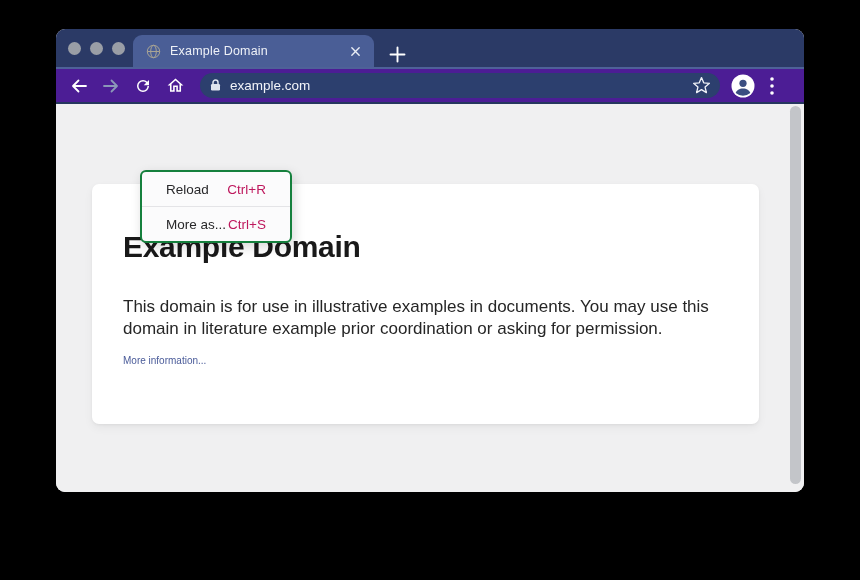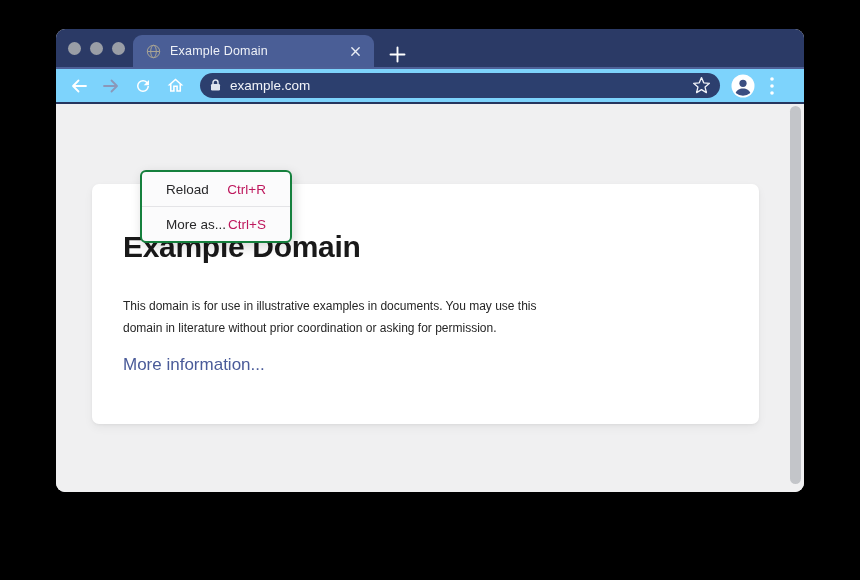--- a/index.html
+++ b/index.html
@@ -16,21 +16,21 @@
        border-radius:9px 9px 0 0;display:flex;align-items:center;
        padding:0 10px 0 13px;box-sizing:border-box;}
   .tab-title{margin-left:9px;font-size:12.5px;color:#eef1f7;letter-spacing:.2px;
              white-space:nowrap;overflow:hidden;}
   .tab-close{margin-left:auto;width:18px;height:18px;display:flex;align-items:center;
              justify-content:center;cursor:default;}
   .newtab{position:absolute;left:330px;top:14px;width:22px;height:22px;display:flex;
           align-items:center;justify-content:center;}
 
   
-  .toolbar{position:relative;height:37px;background:#7dd3fc;display:flex;align-items:center;
+  .toolbar{position:relative;height:37px;background:#4c1d95;display:flex;align-items:center;
            padding:0 25px 0 8px;box-sizing:border-box;
            box-shadow:inset 0 2px 0 #4e6198, inset 0 -2px 0 #26365f;}
   .tool-btn{width:30px;height:30px;margin-right:2px;flex:0 0 auto;display:flex;
             align-items:center;justify-content:center;}
   .address-bar{flex:1;min-width:0;height:25px;margin:0 10px 0 8px;background:#2c3f6e;
                border-radius:13px;display:flex;align-items:center;padding:0 8px 0 10px;}
   .url{margin-left:9px;font-size:13.5px;color:#f2f4f9;white-space:nowrap;}
   .ab-spacer{flex:1;}
   .star-btn{width:22px;height:22px;display:flex;align-items:center;justify-content:center;}
   .avatar-btn{width:26px;height:26px;margin-right:9px;flex:0 0 auto;display:flex;
@@ -40,23 +40,23 @@
 
   
   .content{position:relative;height:388px;background:#f0f0f1;}
   .scroll-thumb{position:absolute;top:2px;right:3px;width:11px;height:378px;
                 border-radius:6px;background:#c3c5c9;}
   .card{position:absolute;left:36px;top:80px;width:667px;height:240px;box-sizing:border-box;
         background:#fff;border-radius:7px;padding:46px 30px 0 31px;
         box-shadow:0 1px 3px rgba(0,0,0,.05),0 4px 10px rgba(0,0,0,.05);}
   .card h1{margin:0;font-size:30px;line-height:34px;font-weight:700;color:#191919;
            letter-spacing:-.3px;}
-  .para{margin-top:32px;font-size:12px;line-height:21.5px;color:#262626;}
+  .para{margin-top:32px;font-size:17px;line-height:21.5px;color:#262626;}
   .para span{display:block;}
-  .more-link{display:inline-block;margin-top:16px;font-size:17px;color:#4a5b99;
+  .more-link{display:inline-block;margin-top:16px;font-size:10px;color:#4a5b99;
              text-decoration:none;}
 
   
   .context-menu{position:absolute;left:63px;top:66px;width:152px;box-sizing:border-box;
                 background:#fbfbfc;border:2px solid #15803d;border-radius:6px;
                 box-shadow:2px 4px 12px rgba(0,0,0,.16);z-index:5;overflow:hidden;margin-left:21px;}
   .menu-item{height:34px;display:flex;align-items:center;justify-content:space-between;
              padding:0 24px;font-size:13.5px;}
   .menu-item .label{color:#28282a;}
   .menu-item .shortcut{color:#be185d;}
@@ -176,21 +176,21 @@
       <div class="menu-item">
         <span class="label">More as...</span>
         <span class="shortcut">Ctrl+S</span>
       </div>
     </div>
 
     <div class="card">
       <h1>Example Domain</h1>
       <div class="para">
         <span>This domain is for use in illustrative examples in documents. You may use this</span>
-        <span>domain in literature without prior coordination or asking for permission.</span>
+        <span>domain in literature example prior coordination or asking for permission.</span>
       </div>
       <a class="more-link" href="#">More information...</a>
     </div>
 
     <div class="scroll-thumb"></div>
   </div>
 
 </div>
 
 </body></html>

